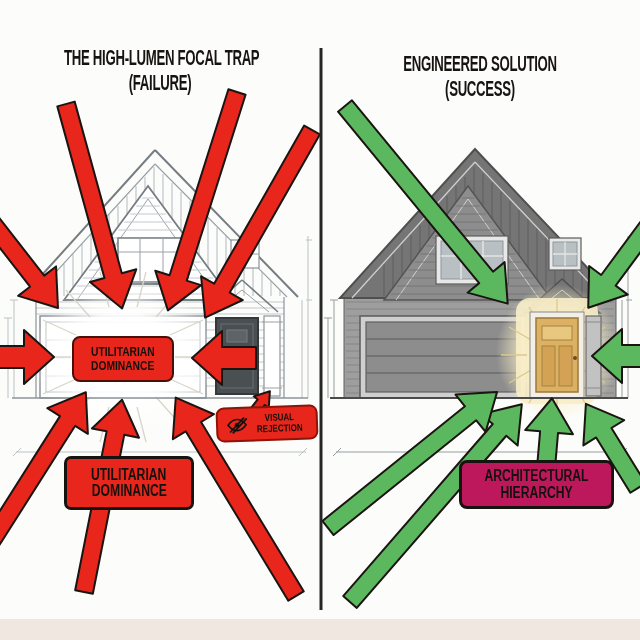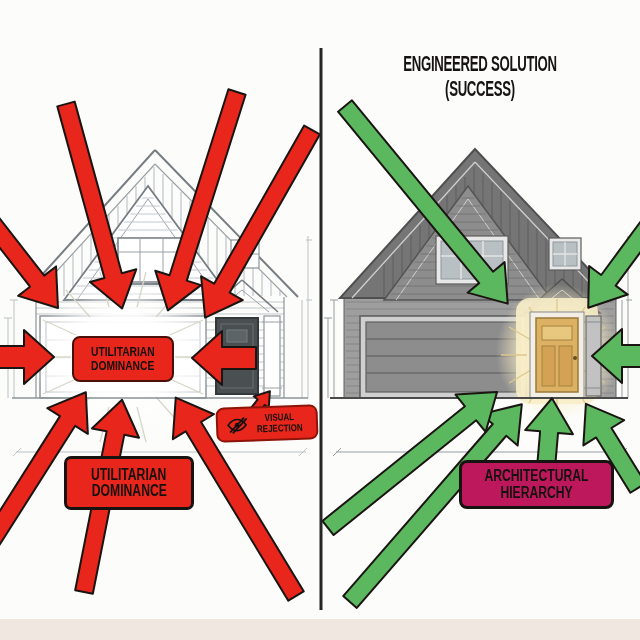--- a/index.html
+++ b/index.html
@@ -191,20 +191,24 @@
     <polygon transform="translate(648,356) rotate(180)" points="0,-11 26,-11 26,-27 56,0 26,27 26,11 0,11"></polygon>
     <polygon transform="translate(638,488) rotate(-121.76)" points="0,-9 65,-9 65,-24 99,0 65,24 65,9 0,9"></polygon>
     <polygon transform="translate(546,468) rotate(-85.1)" points="0,-9 36,-9 36,-24 70,0 36,24 36,9 0,9"></polygon>
     <polygon transform="translate(350,602) rotate(-49.02)" points="0,-9 228,-9 228,-24 262,0 228,24 228,9 0,9"></polygon>
     <polygon transform="translate(328,528) rotate(-38.82)" points="0,-9 183,-9 183,-24 217,0 183,24 183,9 0,9"></polygon>
   </g>
 
   <line x1="321" y1="48" x2="321" y2="610" stroke="#262626" stroke-width="3"></line>
 </svg>
 
+<div class="overlay title" style="left:0;top:46px;">
+  <div class="tl">THE HIGH-LUMEN FOCAL TRAP</div>
+  <div class="tl">(FAILURE)</div>
+</div>
 
 <div class="overlay title" style="left:320px;top:52px;">
   <div class="tl">ENGINEERED SOLUTION</div>
   <div class="tl">(SUCCESS)</div>
 </div>
 
 <div class="overlay labelbox box-center">
   <div class="tl">UTILITARIAN</div>
   <div class="tl">DOMINANCE</div>
 </div>

